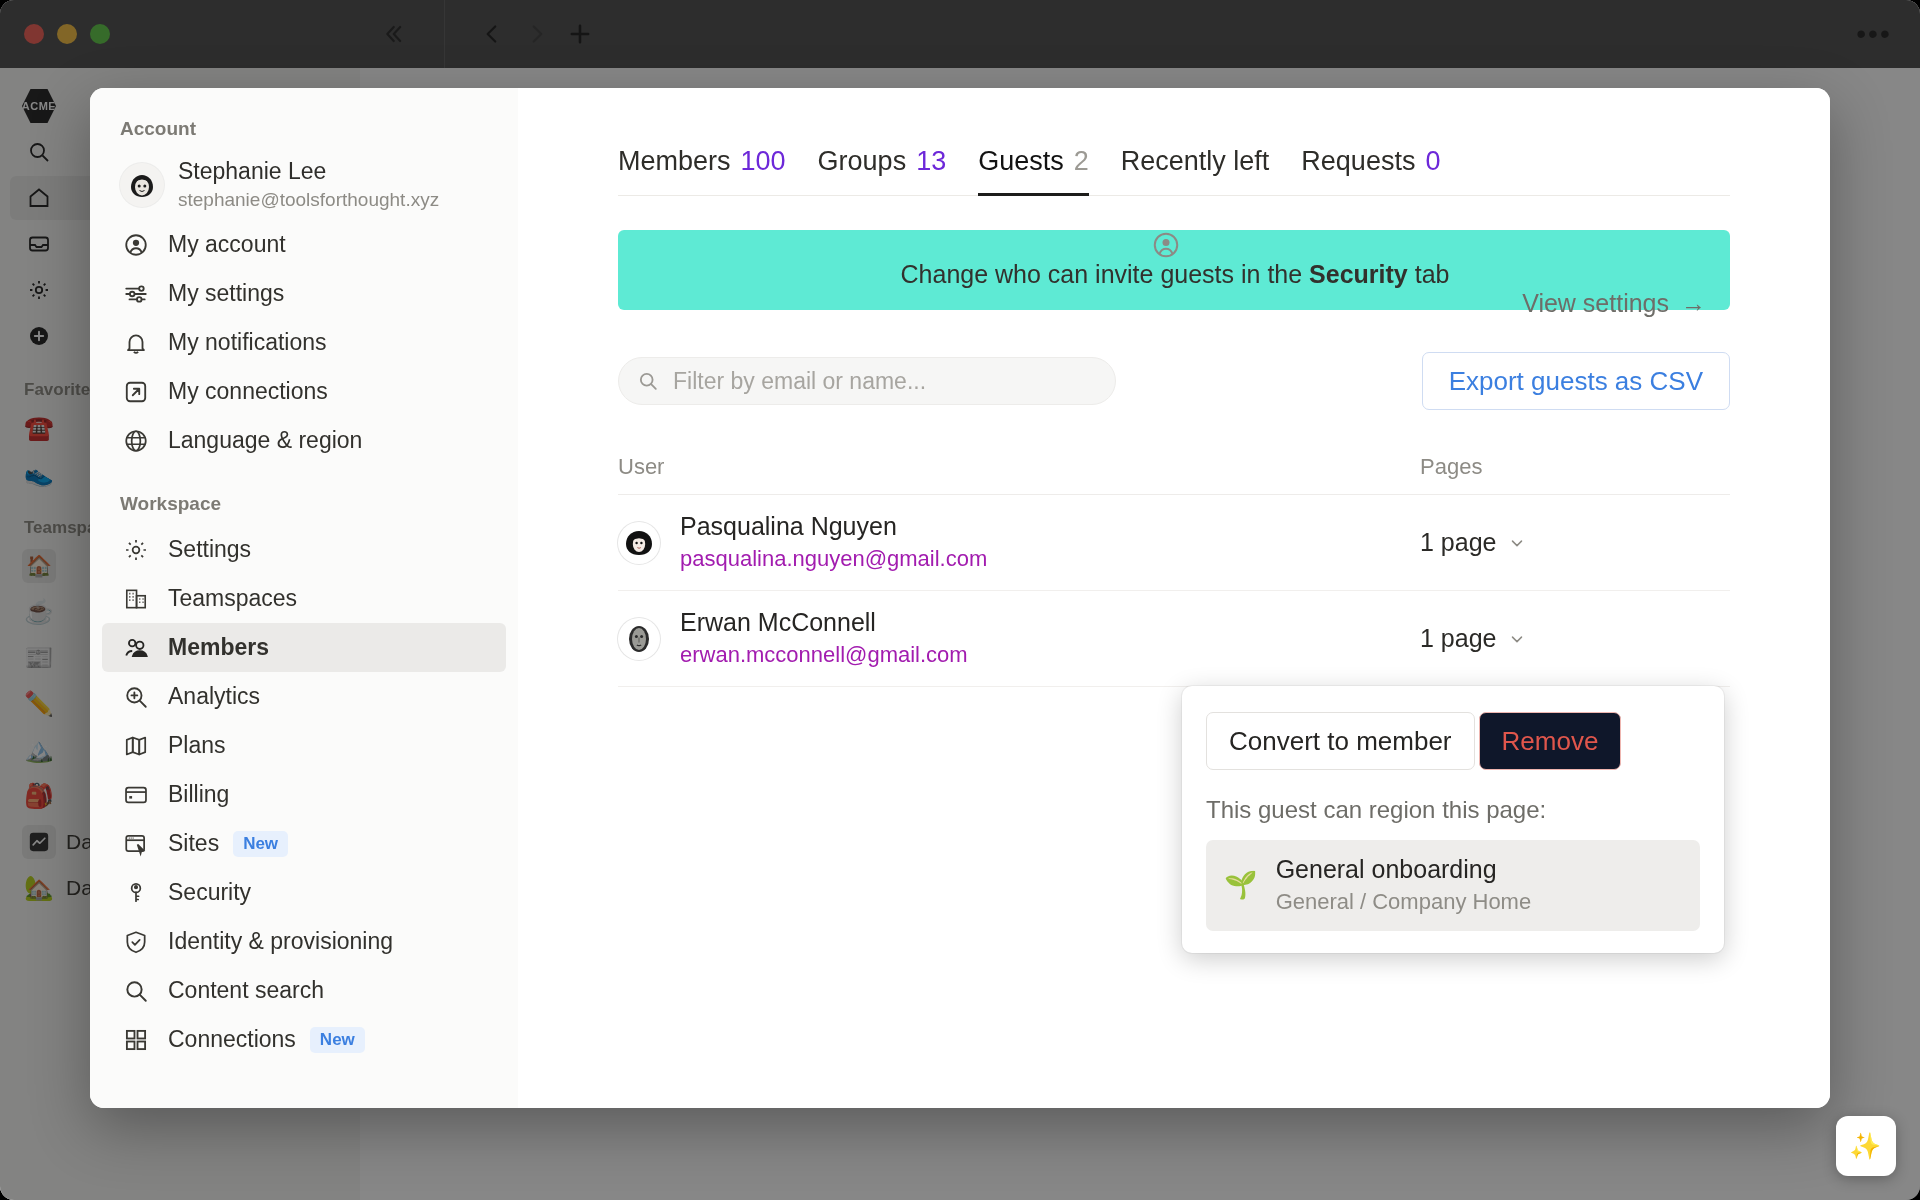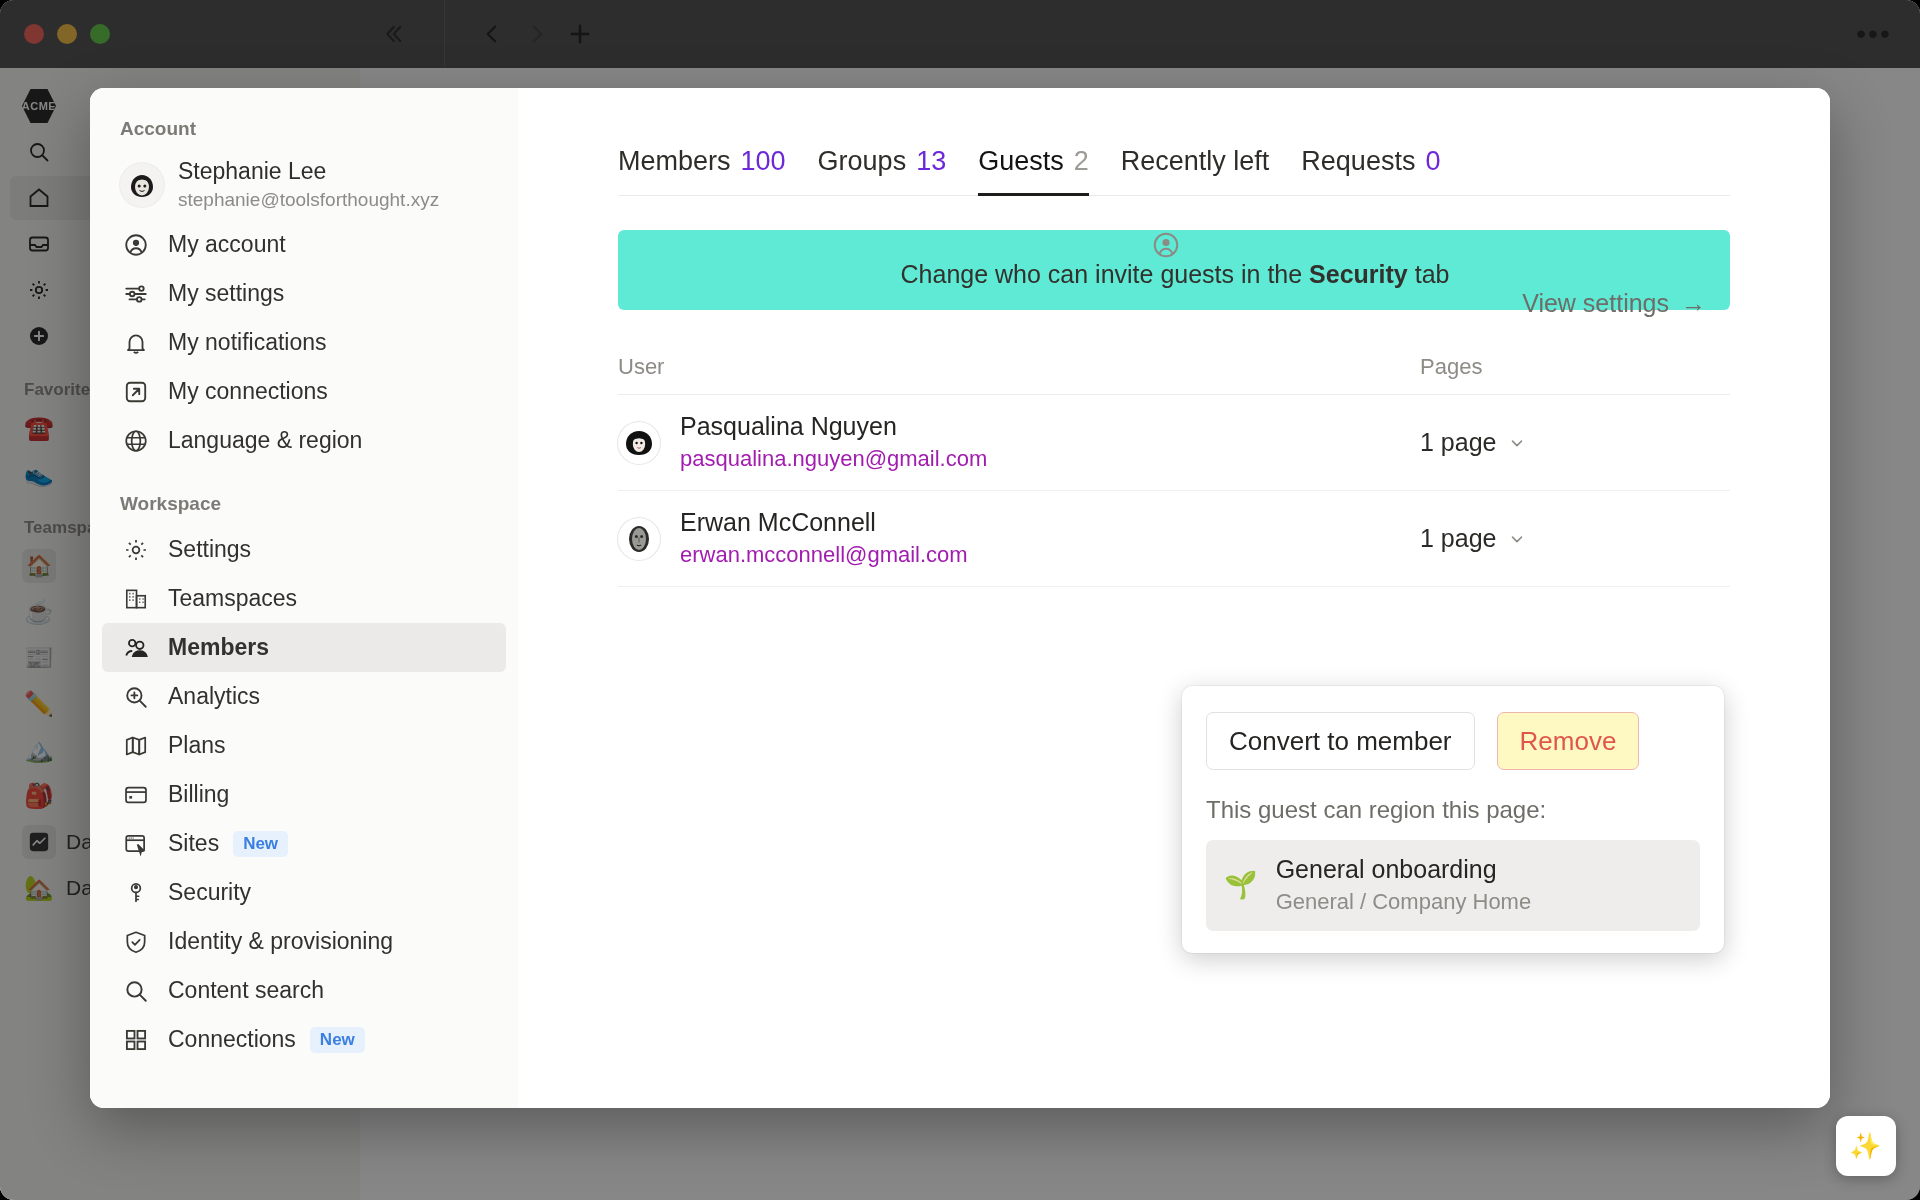--- a/index.html
+++ b/index.html
@@ -282,32 +282,32 @@
   #popover {
     position: absolute;
     left: 1182px; top: 686px;
     width: 542px;
     background: #fff;
     border-radius: 10px;
     box-shadow: 0 6px 26px rgba(0,0,0,.20), 0 0 0 1px rgba(0,0,0,.045);
     padding: 26px 24px 22px 24px;
     z-index: 50;
   }
-  #pop-actions { display: flex; gap: 22px; }
+  #pop-actions { display: flex; gap: 4px; }
   #convert-btn {
     height: 58px; padding: 0 22px;
     border: 1px solid #e3e1de; border-radius: 7px;
     background: #fff;
     display: flex; align-items: center;
     font-size: 26px; color: #262523;
   }
   #remove-btn {
     height: 58px; padding: 0 22px;
     border: 1px solid #efb6b0; border-radius: 7px;
-    background: #fef9c3;
+    background: #0f172a;
     display: flex; align-items: center;
     font-size: 26px; color: #e0564c;
   }
   #pop-caption {
     margin-top: 26px;
     font-size: 24px; color: #6e6d68;
   }
   #pop-page-row {
     margin-top: 16px;
     background: #eeedeb;
@@ -693,20 +693,32 @@
               <path d="M6.8 19c1-2.8 3-4.1 5.2-4.1s4.2 1.3 5.2 4.1"></path>
             </svg>
         </span>
         <span id="banner-text"><span>Change who can invite guests in the </span><b>Security</b><span> tab</span></span>
         <span id="banner-link">
           <span>View settings</span>
           <span>→</span>
         </span>
       </div>
 
+      <div id="filter-row">
+        <div id="search-box">
+          <span>
+            <svg width="22" height="22" viewBox="0 0 24 24" fill="none" stroke="#9b9994" stroke-width="2" stroke-linecap="round">
+                <circle cx="10.6" cy="10.6" r="6.4"></circle>
+                <path d="M15.4 15.4 20.5 20.5"></path>
+              </svg>
+          </span>
+          <span id="search-placeholder">Filter by email or name...</span>
+        </div>
+        <div id="export-btn">Export guests as CSV</div>
+      </div>
 
       <div id="table">
         <div id="thead">
           <div class="th" id="th-user">User</div>
           <div class="th" id="th-pages">Pages</div>
         </div>
 
         <div class="trow">
           <div class="row-user">
             <div class="row-avatar">

